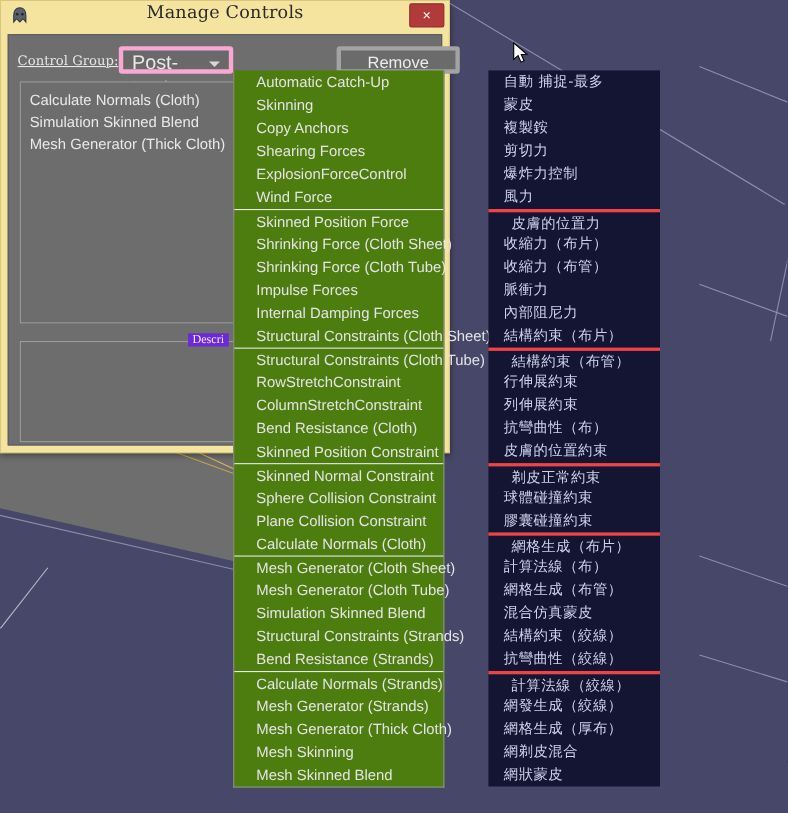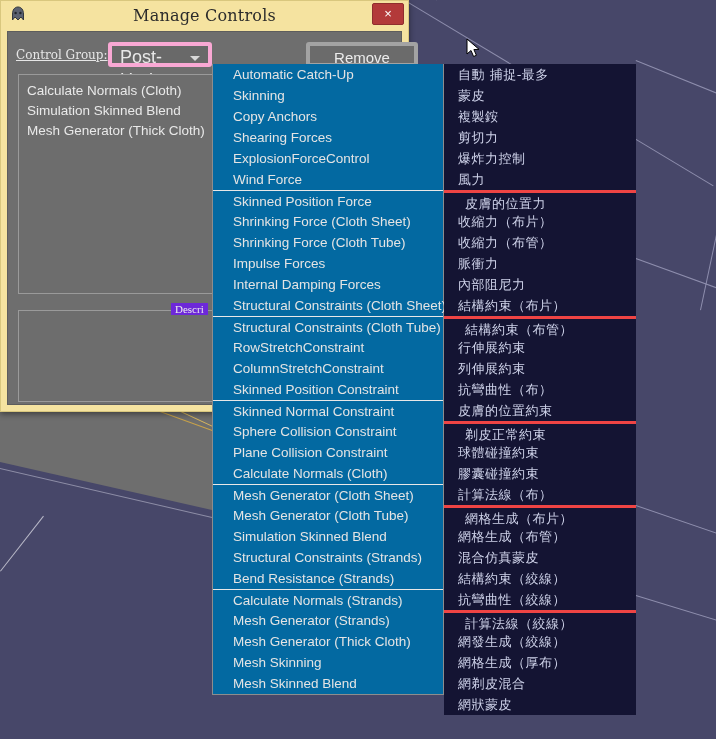--- a/index.html
+++ b/index.html
@@ -26,21 +26,21 @@
 
   
   #dialog {
     position:absolute; left:0; top:0; width:409px; height:412px;
     background:#f5e3a0; border:1px solid #d9c77e;
     box-shadow:0 2px 6px rgba(0,0,0,.45);
     z-index:20;
   }
   #titlebar {
     height:28px; position:relative;
-    display:flex; align-items:center; justify-content:center;
+    display:flex; justify-content:center;
     background:#f5e3a0;
   }
   #titlebar .title {
     font-family:"DejaVu Serif", serif;
     font-size:16px; color:#2b2b2b; letter-spacing:.2px;
   }
   #appicon {
     position:absolute; left:8px; top:5px; width:18px; height:18px;
   }
   #closebtn {
@@ -107,26 +107,26 @@
     position:absolute; left:152px; top:-8px; padding:0 4px;
     background:#6d28d9; color:#efefef; font-size:11px;
     font-family:Liberation Serif, serif; white-space:nowrap;
   }
 
   
   .menu {
     position:absolute; z-index:40; padding:0;
   }
   #menu-en {
-    left:212px; top:64px; width:232px;
-    background:#0369a1; border-left:1px solid #8d8d8d;
+    left:212px; top:64px; width:192px;
+    background:#4d7c0f; border-left:1px solid #8d8d8d;
     border-right:1px solid #8d8d8d; border-bottom:1px solid #8d8d8d;
   }
   #menu-zh {
-    left:444px; top:64px; width:192px;
+    left:444px; top:64px; width:156px;
     background:#141433;
   }
   .menu .mi {
     height:21px; line-height:21px; padding-left:20px;
     white-space:nowrap; cursor:pointer; position:relative;
   }
   #menu-en .mi { font-size:13.5px; color:#e4e4e4; }
   #menu-zh .mi {
     font-size:13px; color:#cfd3ea; padding-left:14px;
     font-family:"DejaVu Sans", sans-serif; letter-spacing:.5px;
@@ -214,20 +214,21 @@
     <div class="mi">Wind Force</div>
     <div class="mi sep-top">Skinned Position Force</div>
     <div class="mi">Shrinking Force (Cloth Sheet)</div>
     <div class="mi">Shrinking Force (Cloth Tube)</div>
     <div class="mi">Impulse Forces</div>
     <div class="mi">Internal Damping Forces</div>
     <div class="mi">Structural Constraints (Cloth Sheet)</div>
     <div class="mi sep-top">Structural Constraints (Cloth Tube)</div>
     <div class="mi">RowStretchConstraint</div>
     <div class="mi">ColumnStretchConstraint</div>
+    <div class="mi">Bend Resistance (Cloth)</div>
     <div class="mi">Skinned Position Constraint</div>
     <div class="mi sep-top">Skinned Normal Constraint</div>
     <div class="mi">Sphere Collision Constraint</div>
     <div class="mi">Plane Collision Constraint</div>
     <div class="mi">Calculate Normals (Cloth)</div>
     <div class="mi sep-top">Mesh Generator (Cloth Sheet)</div>
     <div class="mi">Mesh Generator (Cloth Tube)</div>
     <div class="mi">Simulation Skinned Blend</div>
     <div class="mi">Structural Constraints (Strands)</div>
     <div class="mi">Bend Resistance (Strands)</div>
@@ -252,22 +253,22 @@
     <div class="mi">內部阻尼力</div>
     <div class="mi">結構約束（布片）</div>
     <div class="mi sep-top">結構約束（布管）</div>
     <div class="mi">行伸展約束</div>
     <div class="mi">列伸展約束</div>
     <div class="mi">抗彎曲性（布）</div>
     <div class="mi">皮膚的位置約束</div>
     <div class="mi sep-top">剃皮正常約束</div>
     <div class="mi">球體碰撞約束</div>
     <div class="mi">膠囊碰撞約束</div>
+    <div class="mi sep-top">網格生成（布片）</div>
     <div class="mi">計算法線（布）</div>
-    <div class="mi sep-top">網格生成（布片）</div>
     <div class="mi">網格生成（布管）</div>
     <div class="mi">混合仿真蒙皮</div>
     <div class="mi">結構約束（絞線）</div>
     <div class="mi">抗彎曲性（絞線）</div>
     <div class="mi sep-top">計算法線（絞線）</div>
     <div class="mi">網發生成（絞線）</div>
     <div class="mi">網格生成（厚布）</div>
     <div class="mi">網剃皮混合</div>
     <div class="mi">網狀蒙皮</div>
   </div>

